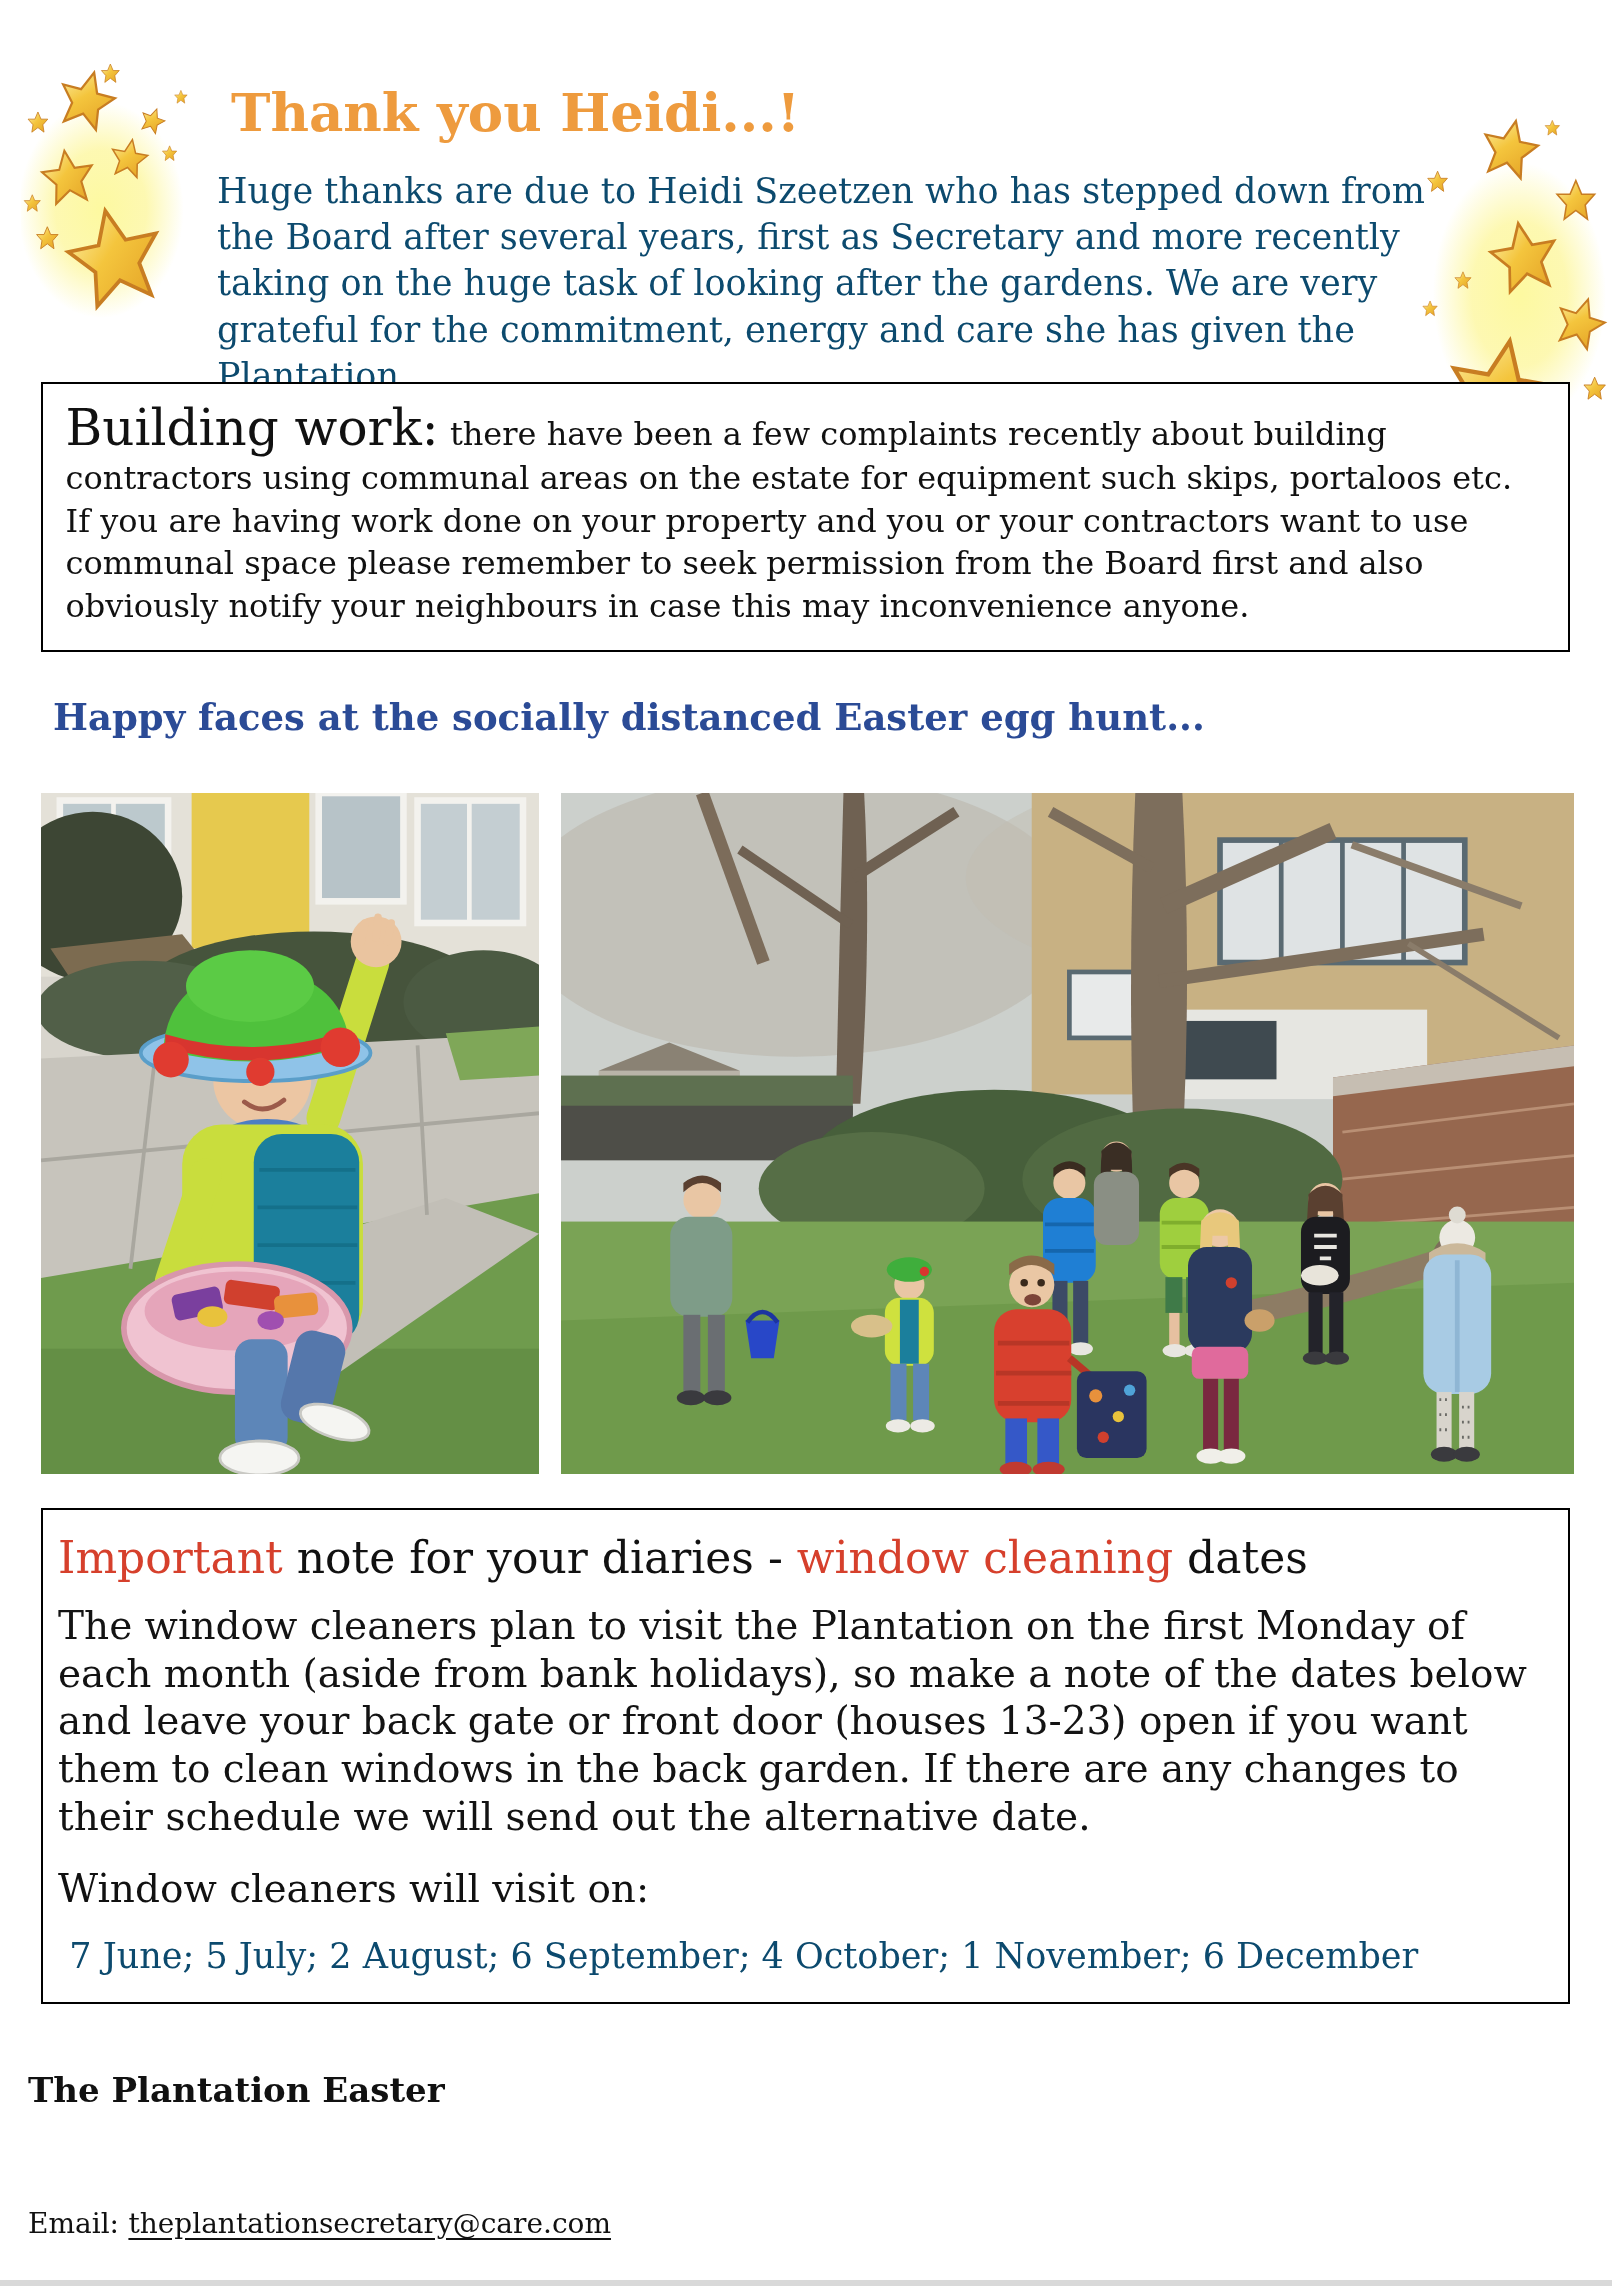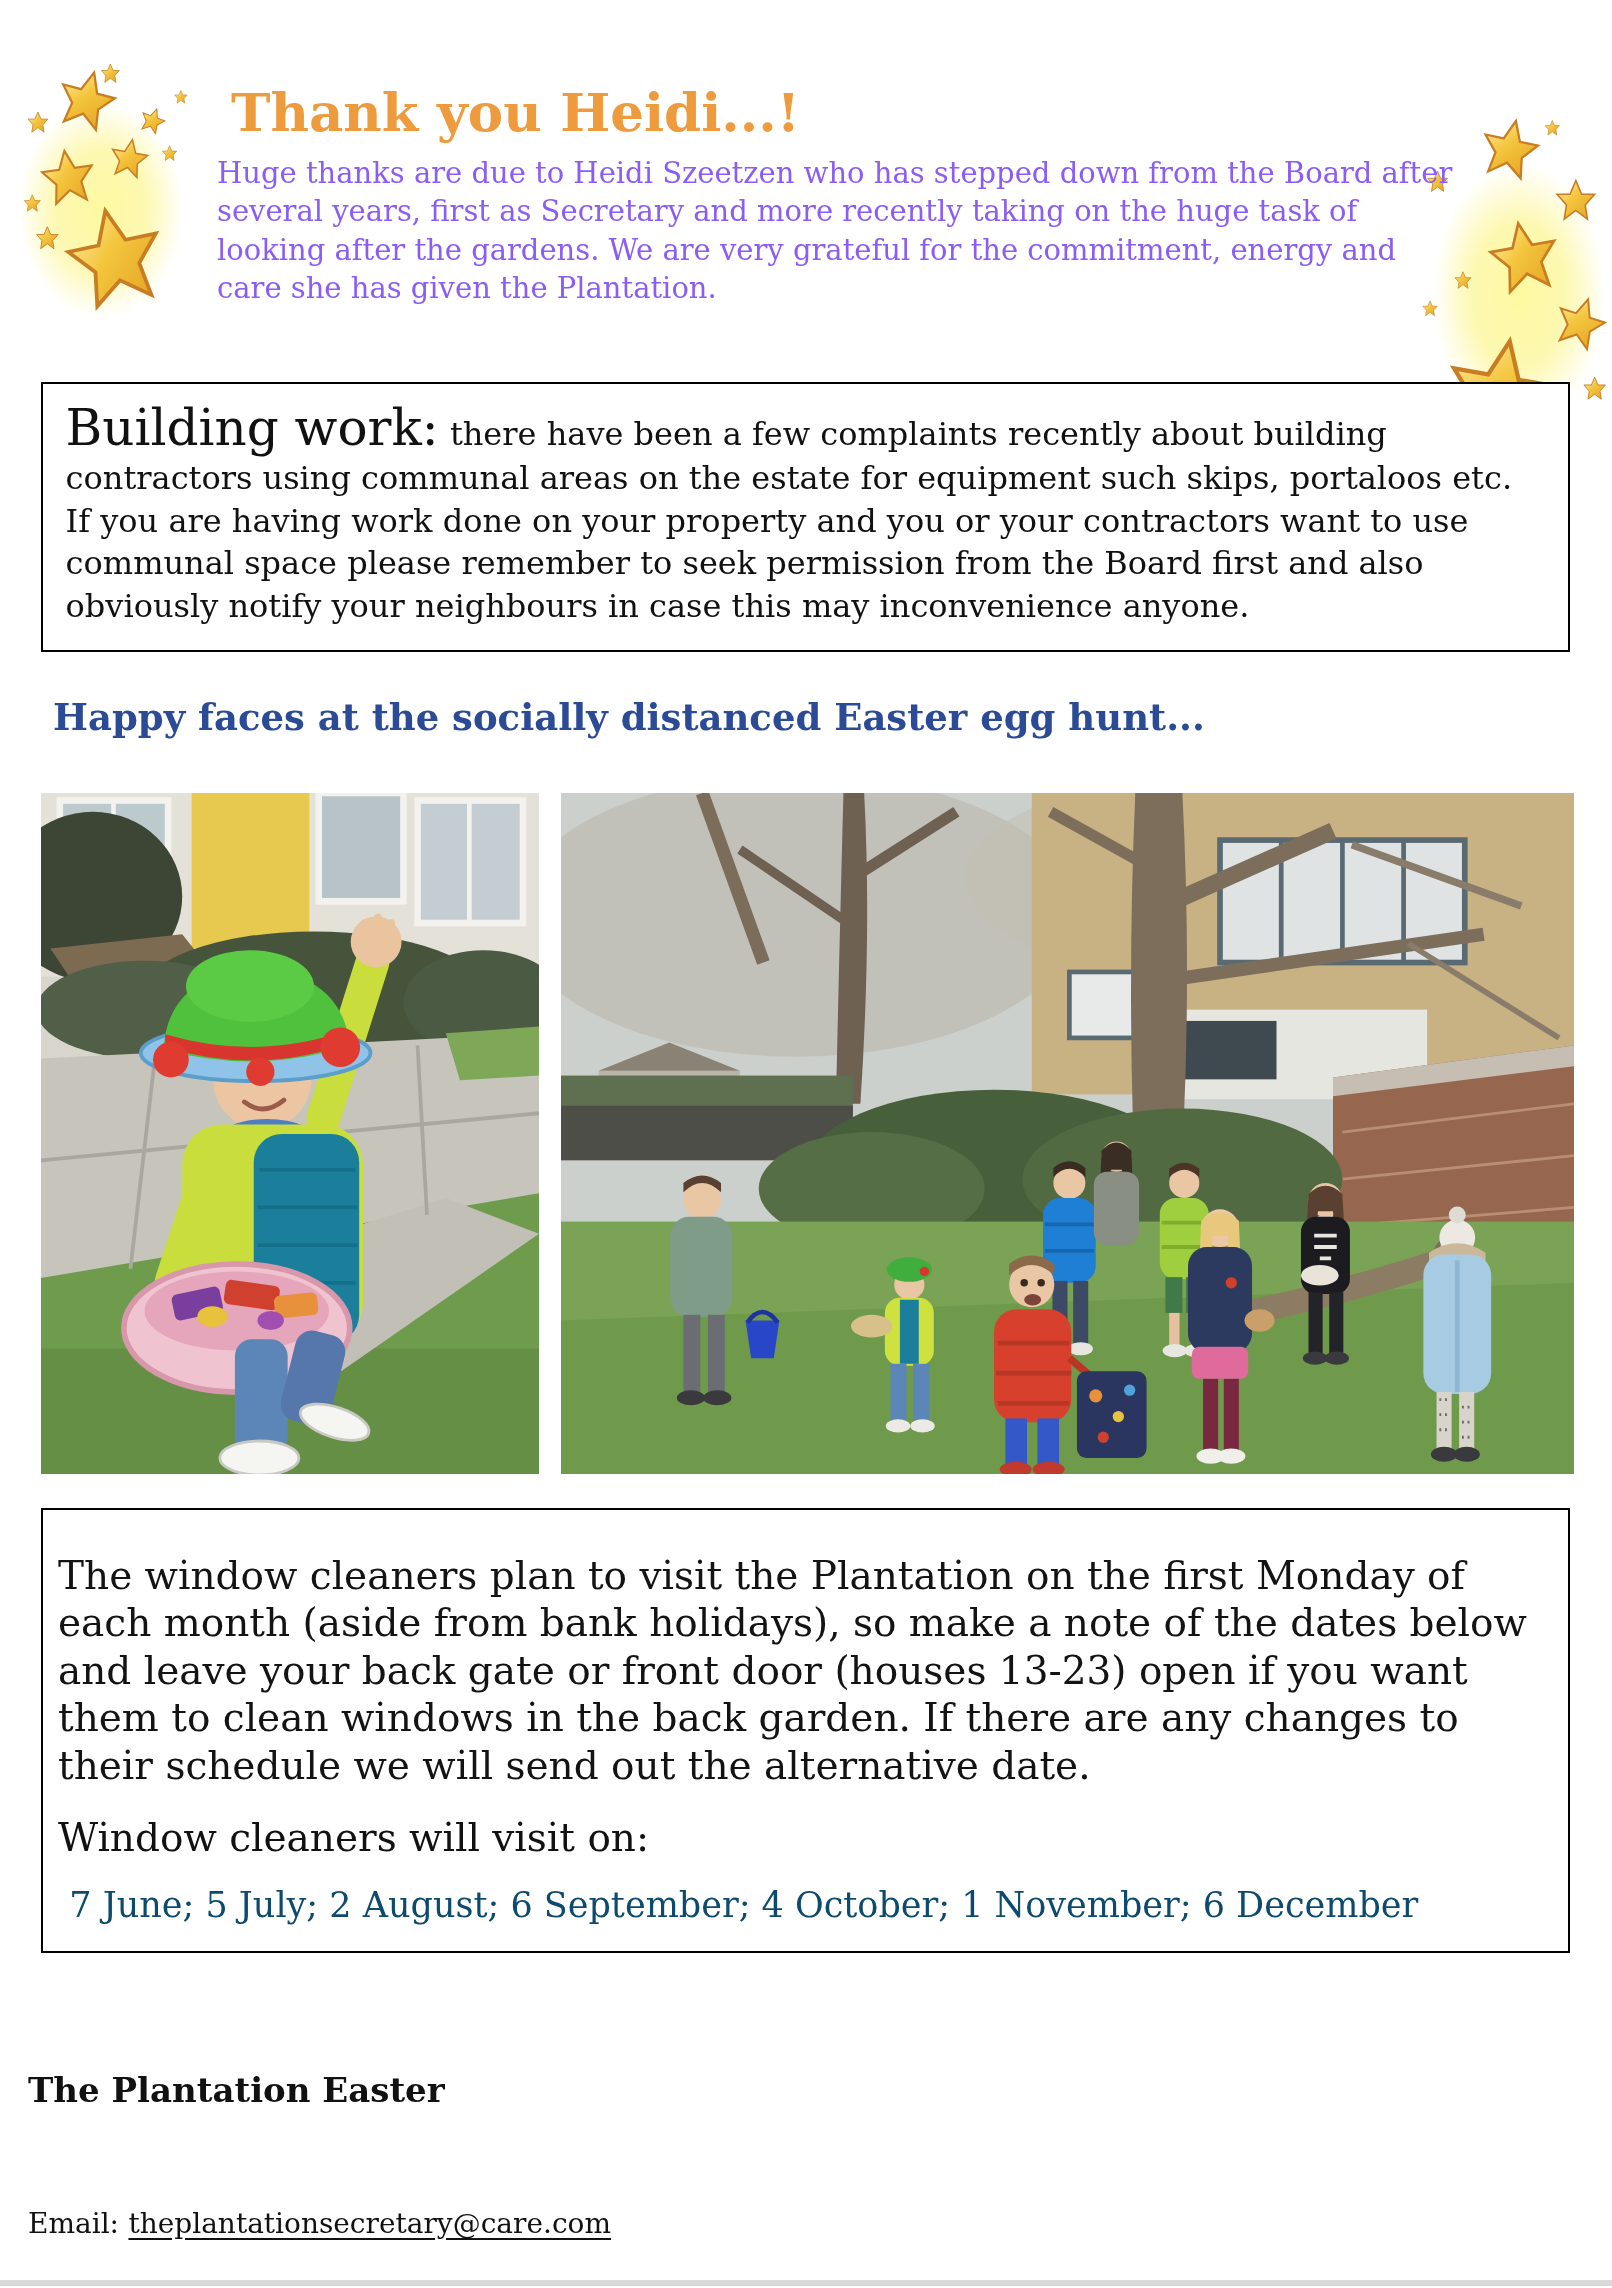--- a/index.html
+++ b/index.html
@@ -1,20 +1,20 @@
 <!DOCTYPE html>
 <html style="font-size:15px"><head>
 <meta charset="utf-8">
 <style>
   html,body{margin:0;padding:0;background:#ffffff;}
   #page{position:relative;width:1612px;height:2288px;background:#ffffff;overflow:hidden;
         font-family:"DejaVu Serif","Liberation Serif",serif;color:#111;}
   .abs{position:absolute;}
   .thank-title{left:231px;top:81px;font-size:53px;font-weight:700;color:#EE9B3E;white-space:nowrap;text-align:center;}
-  .intro{left:217px;top:154px;width:1252px;font-size:29px;line-height:1.32;color:#8b5cf6;}
+  .intro{left:217px;top:168px;width:1252px;font-size:35px;line-height:1.32;color:#0c4a6e;}
   .box{left:41px;width:1529px;border:2.8px solid #000;box-sizing:border-box;background:#fff;}
   #building-box{top:382px;padding:15px 22.6px 22.6px 22.6px;}
   .bw-title{font-size:50px;margin-right:11.3px;}
   .bw-body{font-size:32px;line-height:1.33;}
   .easter-h{left:53px;top:695px;font-size:37px;font-weight:700;color:#2B4B96;white-space:nowrap;}
   .photo{display:block;}
   #photo-left{left:41px;top:793px;width:498px;height:681px;}
   #photo-right{left:561px;top:793px;width:1013px;height:681px;}
   #important-box{top:1508px;padding:22.6px 19px 26px 15px;}
   .imp-h{font-size:44px;line-height:1.15;}
@@ -318,20 +318,21 @@
     <rect x="916" y="490" width="72" height="148" rx="22" fill="#a8cbe4"></rect>
     <line x1="952" y1="496" x2="952" y2="636" stroke="#8fb6d4" stroke-width="5"></line>
     <rect x="930" y="636" width="16" height="62" fill="#d8d4cc"></rect>
     <rect x="954" y="636" width="16" height="62" fill="#d8d4cc"></rect>
     <path d="M933,644 h10 M933,660 h10 M933,676 h10 M957,652 h10 M957,668 h10 M957,684 h10" stroke="#6a6a66" stroke-width="3" stroke-dasharray="2 4"></path>
     <ellipse cx="938" cy="702" rx="14" ry="8" fill="#3a3a3e"></ellipse>
     <ellipse cx="962" cy="702" rx="14" ry="8" fill="#3a3a3e"></ellipse>
   </svg>
 
   <div class="abs box" id="important-box">
+    <div class="imp-h"><span class="imp-red">Important</span><span> note for your diaries - </span><span class="imp-red">window cleaning</span><span> dates</span></div>
     <div class="imp-body">The window cleaners plan to visit the Plantation on the first Monday of each month (aside from bank holidays), so make a note of the dates below and leave your back gate or front door (houses 13-23) open if you want them to clean windows in the back garden. If there are any changes to their schedule we will send out the alternative date.</div>
     <div class="visit-label">Window cleaners will visit on:</div>
     <div class="dates">7 June; 5 July; 2 August; 6 September; 4 October; 1 November; 6 December</div>
   </div>
 
   <div class="abs board-title">The Plantation Easter</div>
   <div class="abs email-line">
     <span class="email-label">Email:</span><a class="email-addr" href="#">theplantationsecretary@care.com</a>
   </div>
 

